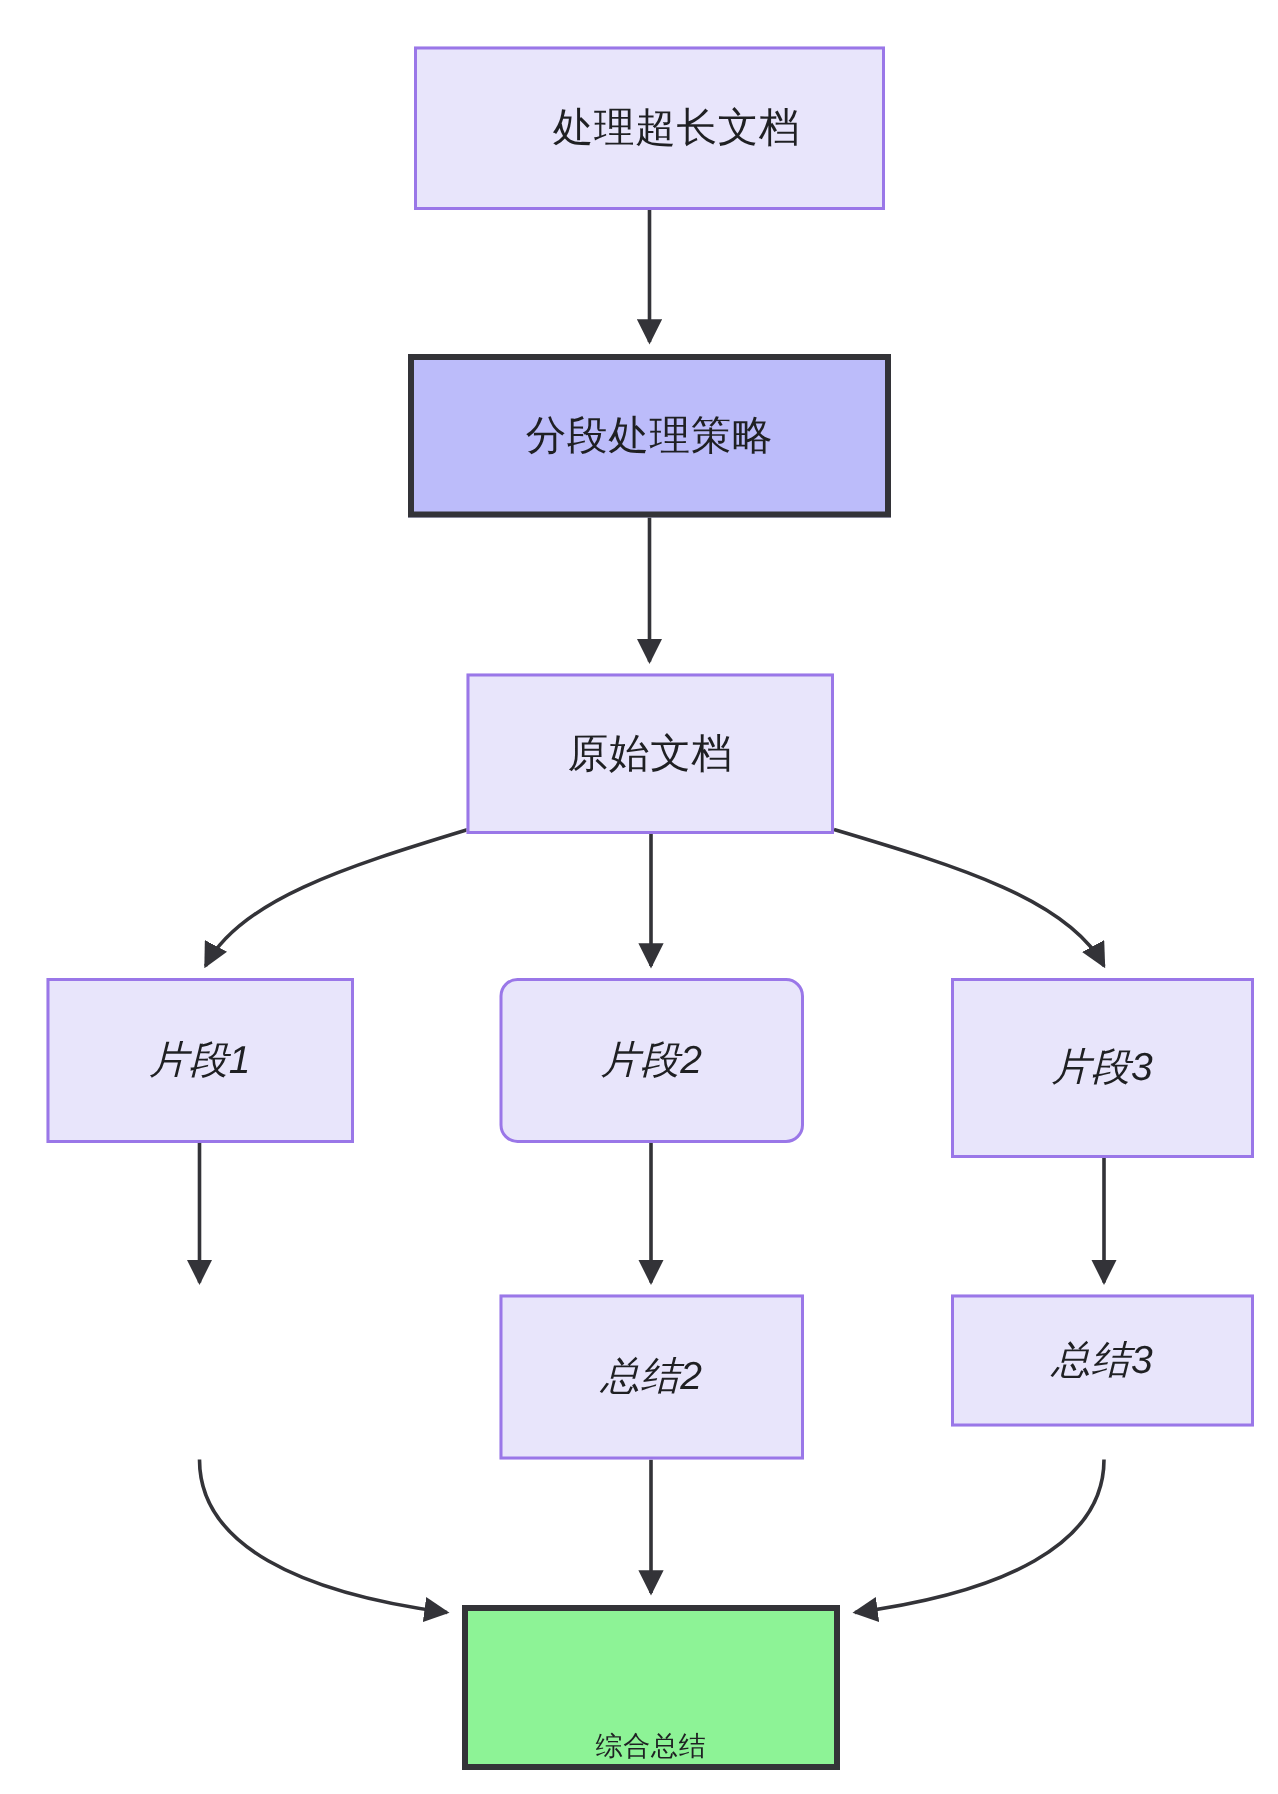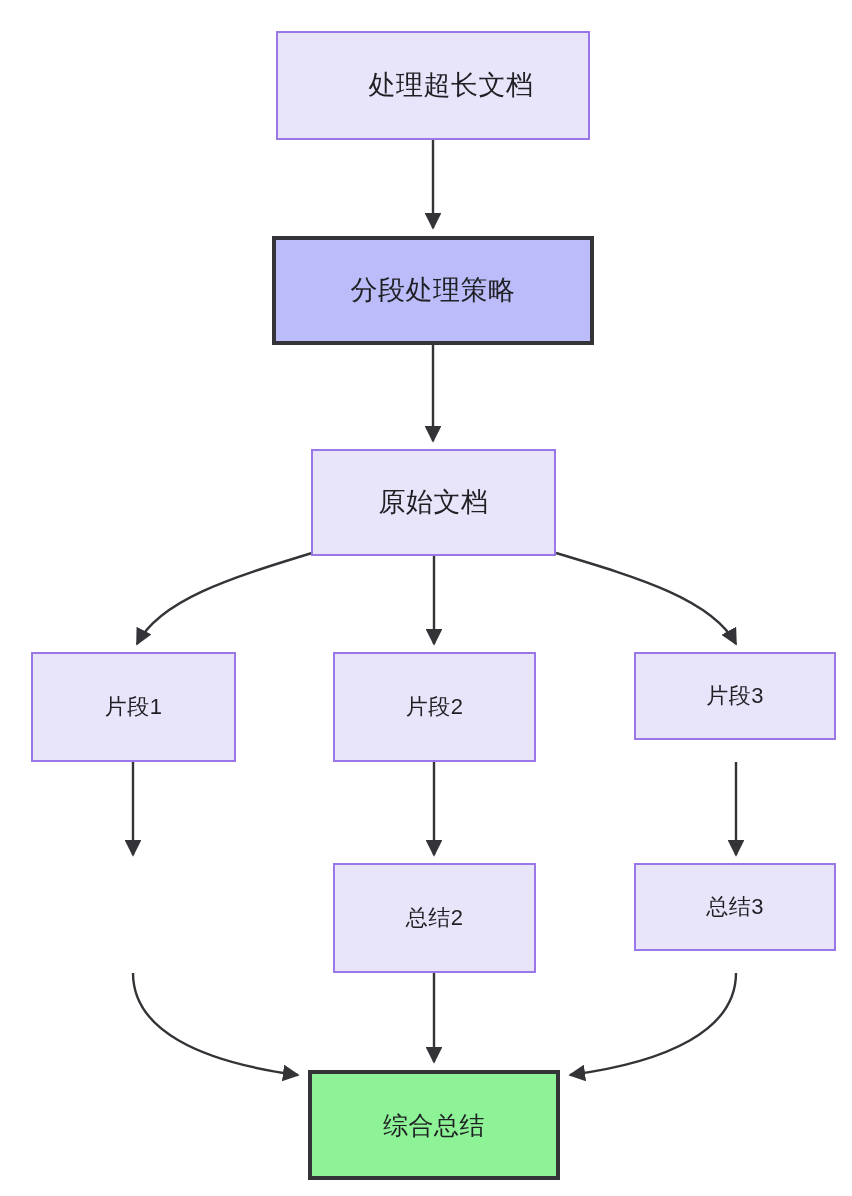--- a/index.html
+++ b/index.html
@@ -42,24 +42,26 @@
     font-size: 27px;
   }
   .node.strategy {
     background: #bcbcfa;
     border: 4px solid #333338;
     font-size: 27px;
   }
   .node.final {
     background: #8df396;
     border: 4px solid #333338;
-    font-size: 25px;
+    font-size: 18px;
+    align-items: flex-end;
   }
   .node.small {
-    font-size: 22px;
+    font-size: 26px;
+    font-style: italic;
   }
 </style>
 </head>
 <body>
 
 <div id="canvas">
 
   <svg id="edges" viewBox="0 0 852 1196" xmlns="http://www.w3.org/2000/svg">
     <defs>
       <marker id="arrow" viewBox="0 0 10 10" refX="9" refY="5" markerWidth="7" markerHeight="7" orient="auto-start-reverse">
@@ -101,25 +103,25 @@
   </div>
 
   <div class="node plain" style="left:311px; top:449px; width:245px; height:107px;">
     <span>原始文档</span>
   </div>
 
   <div class="node plain small" style="left:31px; top:652px; width:205px; height:110px;">
     <span>片段1</span>
   </div>
 
-  <div class="node plain small" style="left:333px; top:652px; width:203px; height:110px;">
+  <div class="node plain small" style="left:333px; top:652px; width:203px; height:110px;border-radius:12px;">
     <span>片段2</span>
   </div>
 
-  <div class="node plain small" style="left:634px; top:652px; width:202px; height:88px;">
+  <div class="node plain small" style="left:634px; top:652px; width:202px; height:120px;">
     <span>片段3</span>
   </div>
 
 
   <div class="node plain small" style="left:333px; top:863px; width:203px; height:110px;text-align:right;">
     <span>总结2</span>
   </div>
 
   <div class="node plain small" style="left:634px; top:863px; width:202px; height:88px;">
     <span>总结3</span>

